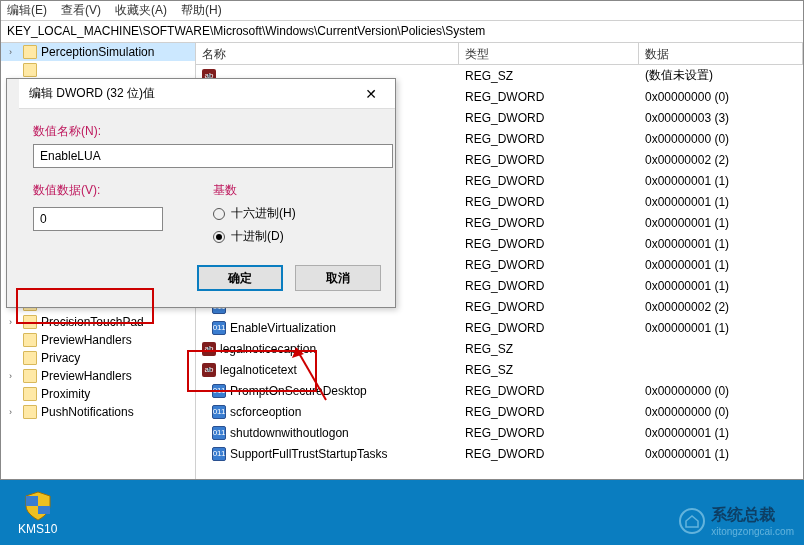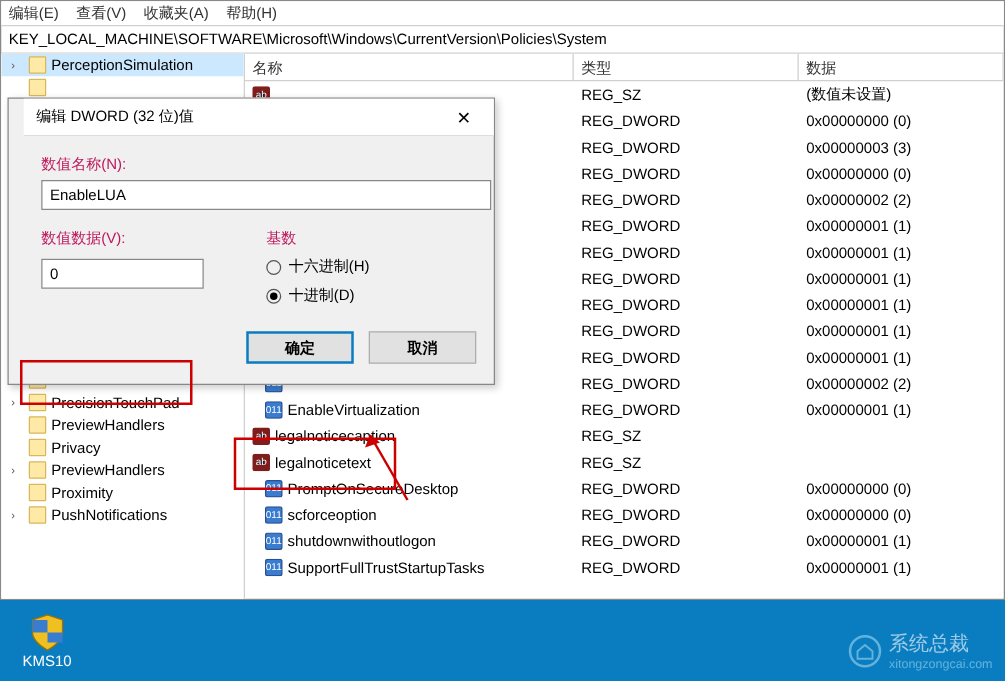--- a/index.html
+++ b/index.html
@@ -62,21 +62,21 @@
 .anno2 { left: 187px; top: 350px; width: 130px; height: 42px; }
 
 
 .arrow { position: absolute; left: 286px; top: 340px; pointer-events: none; }
 
 
 .desktop-icon { position: absolute; left: 18px; top: 490px; display: flex; flex-direction: column; align-items: center; color: #fff; }
 .desktop-icon .shield { width: 32px; height: 32px; }
 .watermark { position: absolute; right: 10px; bottom: 8px; display: flex; align-items: center; gap: 6px; opacity: 0.6; }
 .watermark .logo { width: 26px; height: 26px; border: 2px solid #9dd7f0; border-radius: 50%; display:flex; align-items:center; justify-content:center; }
-.watermark .txt1 { color: #ffffff; font-size: 16px; font-weight: normal; }
+.watermark .txt1 { color: #0f172a; font-size: 16px; font-weight: bold; }
 .watermark .txt2 { color: #9dd7f0; font-size: 10px; }
 </style>
 </head>
 <body>
 
 <div class="regedit-window">
 
   <div class="menu-bar">
     <span class="menu-item">编辑(E)</span>
     <span class="menu-item">查看(V)</span>

